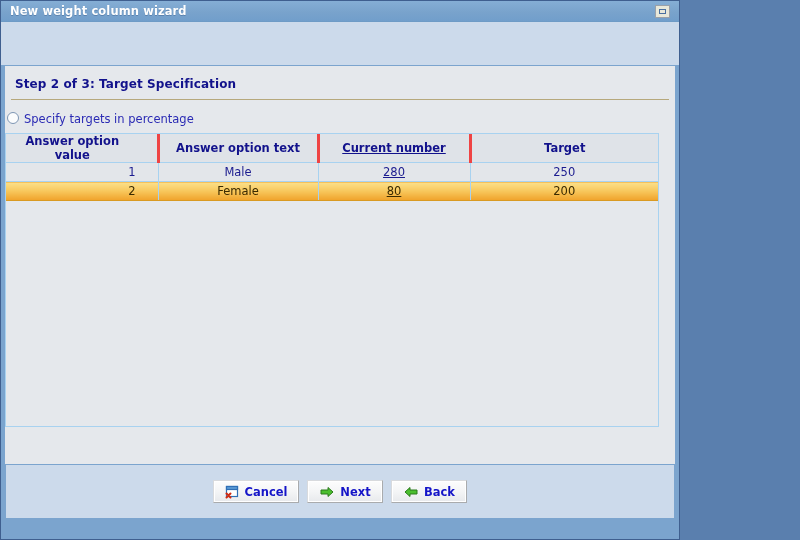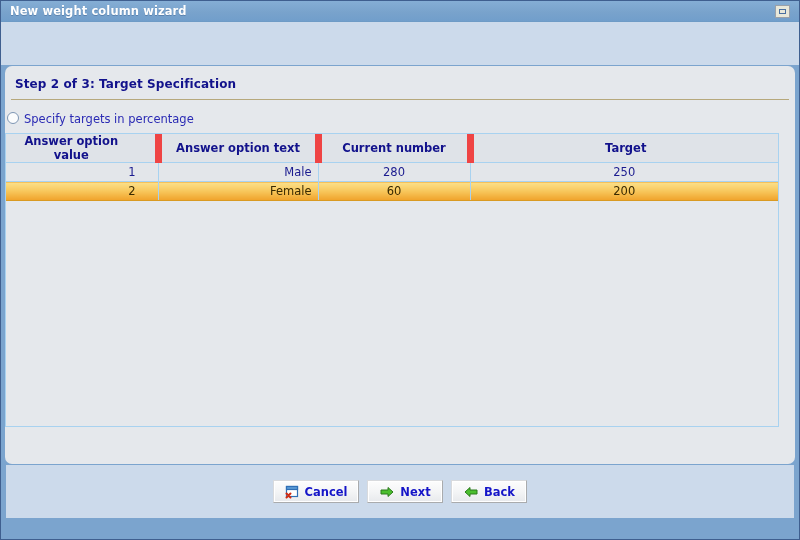--- a/index.html
+++ b/index.html
@@ -12,21 +12,21 @@
     background: #5a7fae;
     font-family: "DejaVu Sans", "Liberation Sans", sans-serif;
     font-size: 11px;
     overflow: hidden;
   }
 
   
   .window {
     position: absolute;
     left: 0; top: 0;
-    width: 800px;
+    width: 680px;
     height: 540px;
     box-sizing: border-box;
     border: 1px solid #3f5f8f;
     background: #7ba4ce;
     display: flex;
     flex-direction: column;
   }
 
   
   .titlebar {
@@ -75,21 +75,20 @@
   }
 
   
   .client {
     flex: 1 1 auto;
     margin: 0 4px;
     background: #e5e8ec;
     display: flex;
     flex-direction: column;
     position: relative;
-    border-radius: 7px;
   }
 
   .step-head {
     padding: 11px 0 0 10px;
     box-sizing: border-box;
   }
   .step-title {
     color: #12128c;
     font-size: 12px;
     font-weight: bold;
@@ -207,40 +206,40 @@
     width: 100%;
     border-collapse: collapse;
     table-layout: fixed;
   }
   table.grid th {
     background: #dfe3e8;
     color: #12128c;
     font-size: 11.5px;
     font-weight: bold;
     height: 21px;
-    border-right: 7px solid #ef4444;
+    border-right: 3px solid #ef4444;
     border-bottom: 1px solid #a8d2f0;
     text-align: center;
     padding: 0 4px;
     box-sizing: border-box;
   }
   table.grid th:last-child { border-right: none; text-align: center; }
   table.grid td {
     height: 19px;
     font-size: 11.5px;
     color: #1b1b8f;
     border-right: 1px solid #a8d2f0;
     border-bottom: 1px solid #a8d2f0;
     padding: 0 6px;
     box-sizing: border-box;
   }
   table.grid td:last-child { border-right: none; }
   .col-val   { width: 152px; text-align: right; padding-right: 22px !important; }
-  .col-text  { width: 160px; text-align: right; }
-  .col-num   { width: 152px; text-align: center; }
+  .col-text  { width: 160px; text-align: center; }
+  .col-num   { width: 152px; text-align: center; text-decoration: underline; }
   .col-tgt   { text-align: center; }
   tr.row-normal td { background: #e3e6ea; }
   tr.row-selected td {
     background: linear-gradient(to bottom, #fbe08a 0%, #f8c95f 45%, #f0a22a 100%);
     color: #3a2a00;
     border-bottom-color: #d99a22;
   }
 
   
   .footer {
@@ -328,21 +327,21 @@
             <tbody>
               <tr class="row-normal">
                 <td class="col-val">1</td>
                 <td class="col-text">Male</td>
                 <td class="col-num">280</td>
                 <td class="col-tgt">250</td>
               </tr>
               <tr class="row-selected">
                 <td class="col-val">2</td>
                 <td class="col-text">Female</td>
-                <td class="col-num">60</td>
+                <td class="col-num">80</td>
                 <td class="col-tgt">200</td>
               </tr>
             </tbody>
           </table>
         </div>
 
       </div>
     </div>
   </div>
 

